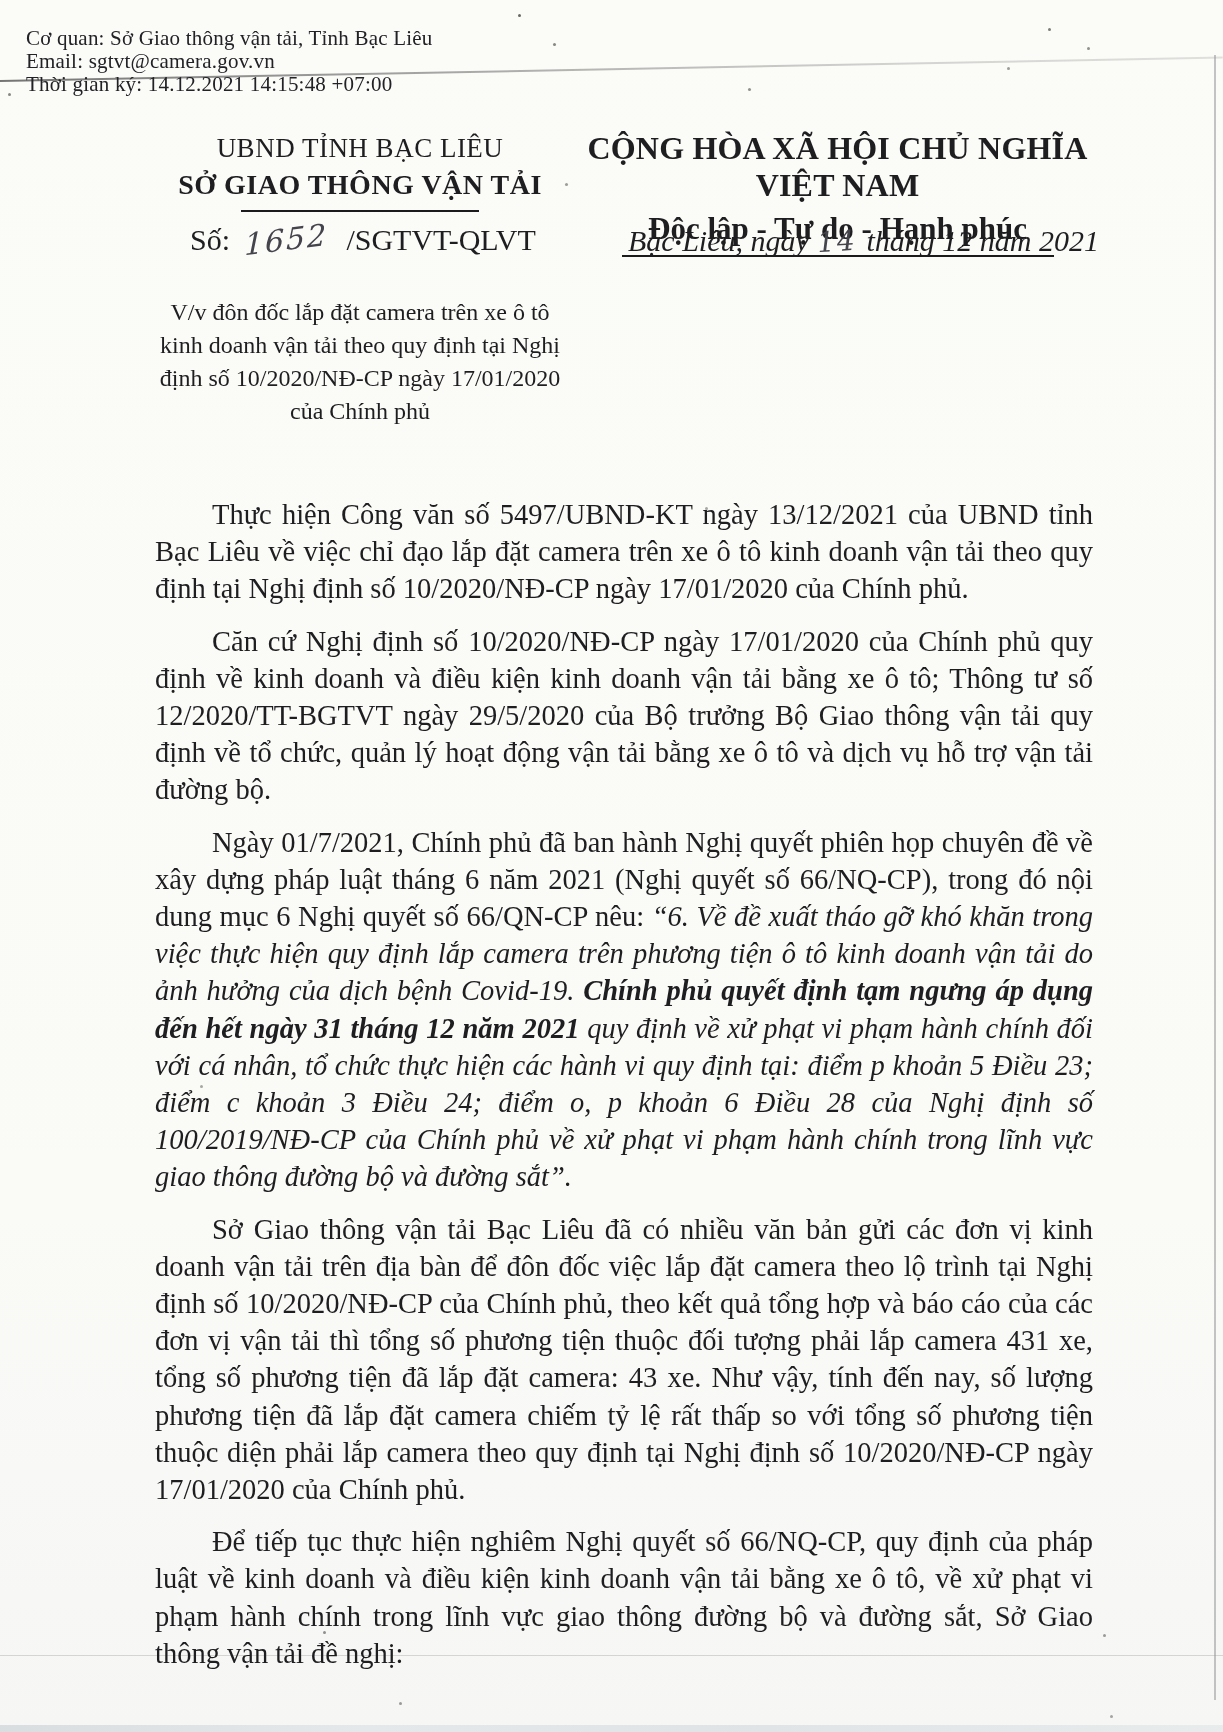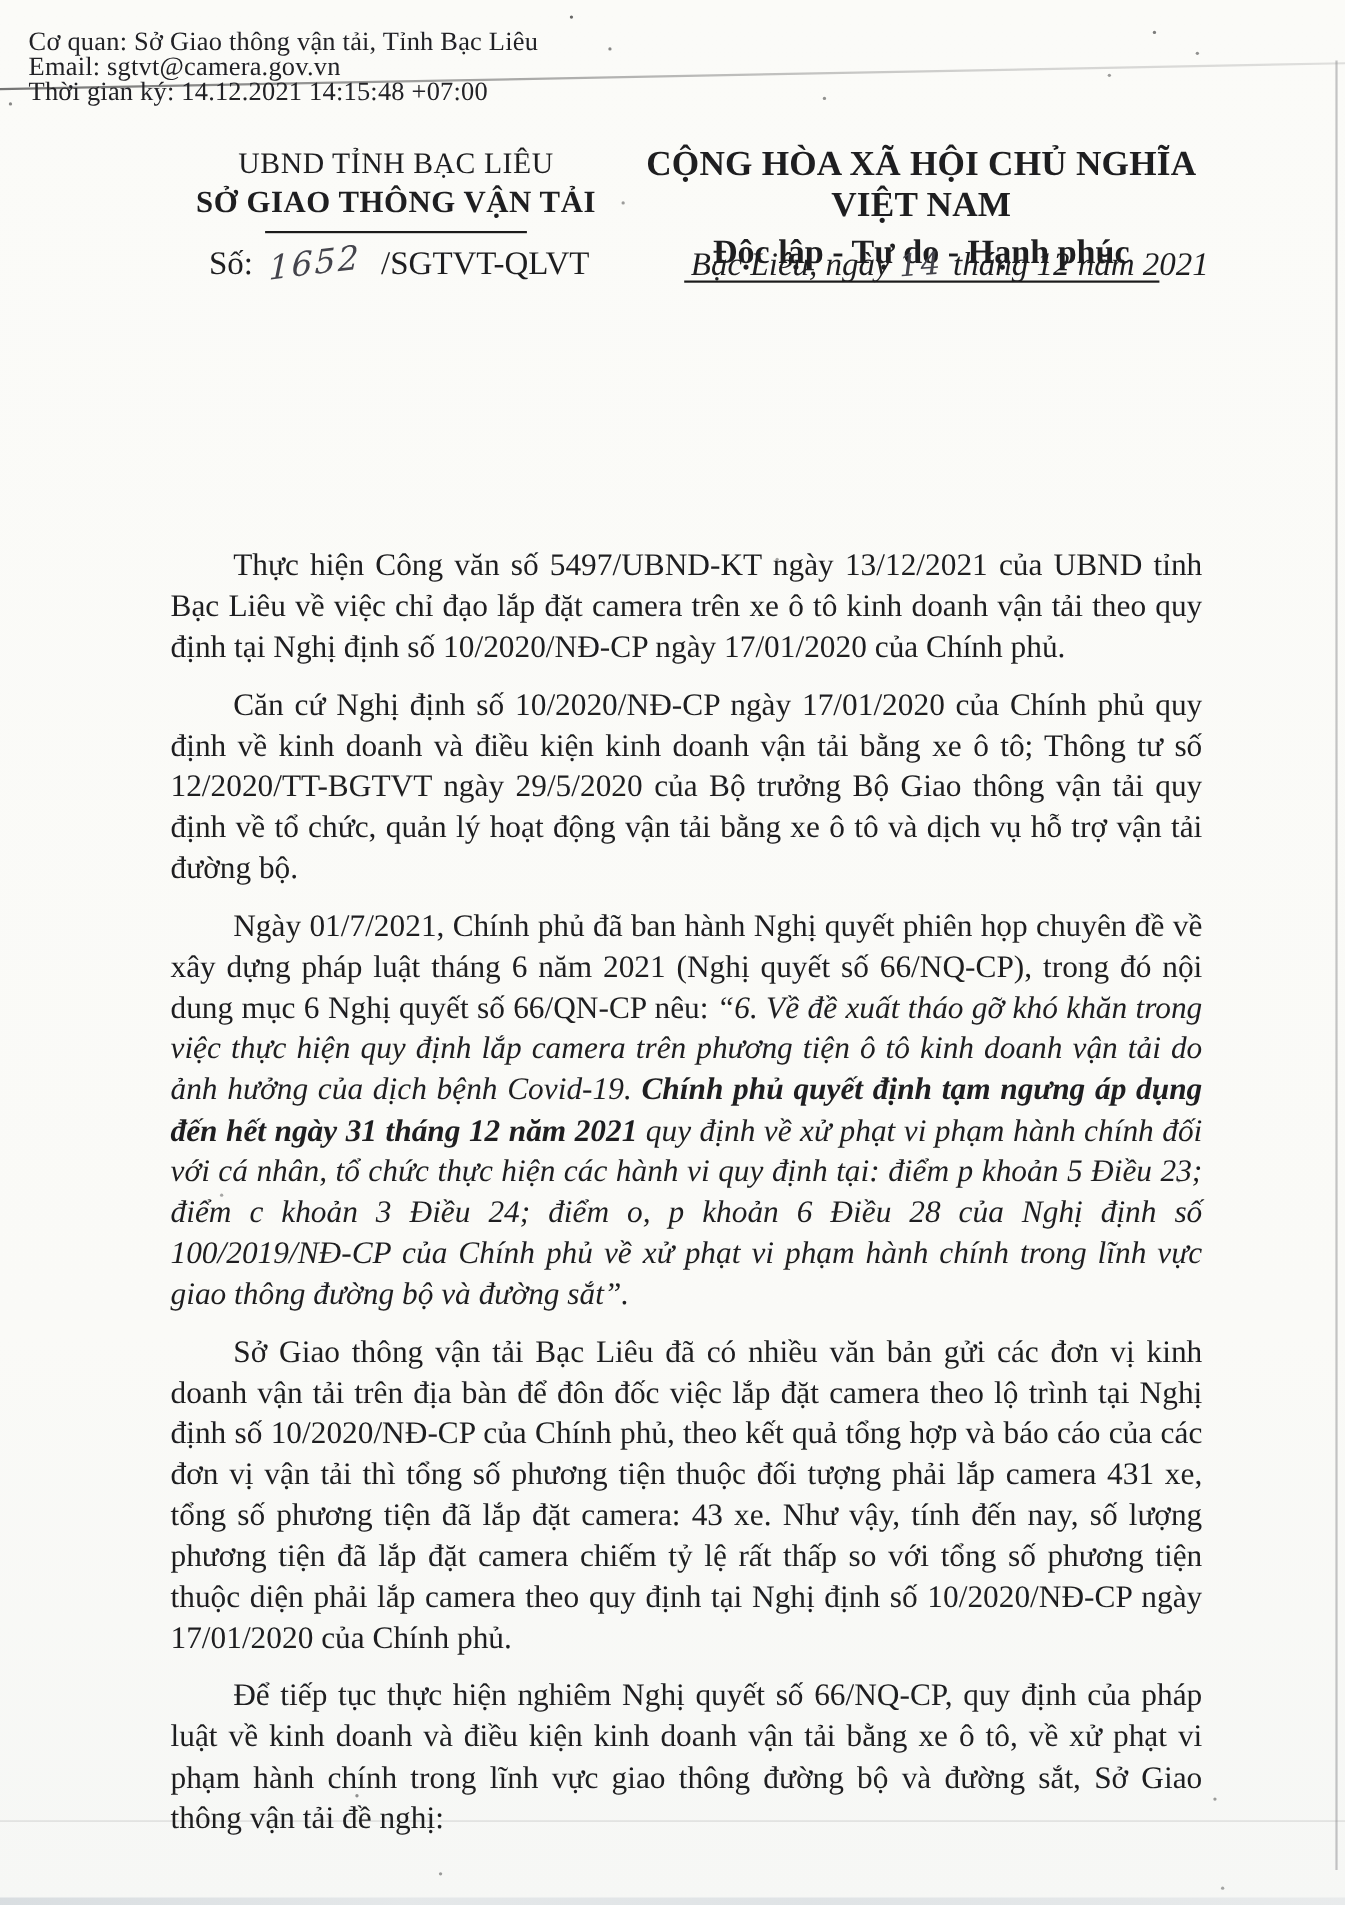--- a/index.html
+++ b/index.html
@@ -48,21 +48,21 @@
       552px 1058px 0 rgba(40,40,40,.45),
       -195px 1617px 0 rgba(40,40,40,.5),
       585px 1620px 0 rgba(40,40,40,.45),
       40px 1445px 0 rgba(40,40,40,.35),
       -119px 1688px 0 rgba(40,40,40,.45),
       592px 1701px 0 rgba(40,40,40,.4);
   }
   
   .sig-block{
     position:absolute;left:26px;top:27px;
-    font-size:24px;line-height:23px;color:#222226;
+    font-size:21px;line-height:23px;color:#222226;
     letter-spacing:.2px;white-space:nowrap;
   }
   
   .hdr-left{
     position:absolute;left:150px;top:133px;width:420px;text-align:center;
   }
   .hdr-left .org-parent{font-size:27px;letter-spacing:.5px;}
   .hdr-left .org-name{font-size:28px;font-weight:bold;letter-spacing:.5px;margin-top:5px;}
   .hdr-left .rule{width:238px;height:2px;background:#1b1b1b;margin:9px auto 0;}
   .hdr-right{
@@ -132,20 +132,21 @@
   <div class="hdr-right">
     <div class="national-title">CỘNG HÒA XÃ HỘI CHỦ NGHĨA VIỆT NAM</div>
     <div class="national-motto">Độc lập - Tự do - Hạnh phúc</div>
     <div class="rule"></div>
   </div>
 
   <div class="doc-number"><span>Số:</span><span class="handwritten hw">1652</span><span>/SGTVT-QLVT</span></div>
 
   <div class="date-line"><span>Bạc Liêu, ngày</span><span class="handwritten hw">14</span><span>tháng 12 năm 2021</span></div>
 
+  <div class="subject">V/v đôn đốc lắp đặt camera trên xe ô tô kinh doanh vận tải theo quy định tại Nghị định số 10/2020/NĐ-CP ngày 17/01/2020 của Chính phủ</div>
 
 
   <div class="body-text">
     <p>Thực hiện Công văn số 5497/UBND-KT ngày 13/12/2021 của UBND tỉnh Bạc Liêu về việc chỉ đạo lắp đặt camera trên xe ô tô kinh doanh vận tải theo quy định tại Nghị định số 10/2020/NĐ-CP ngày 17/01/2020 của Chính phủ.</p>
     <p>Căn cứ Nghị định số 10/2020/NĐ-CP ngày 17/01/2020 của Chính phủ quy định về kinh doanh và điều kiện kinh doanh vận tải bằng xe ô tô; Thông tư số 12/2020/TT-BGTVT ngày 29/5/2020 của Bộ trưởng Bộ Giao thông vận tải quy định về tổ chức, quản lý hoạt động vận tải bằng xe ô tô và dịch vụ hỗ trợ vận tải đường bộ.</p>
     <p><span>Ngày 01/7/2021, Chính phủ đã ban hành Nghị quyết phiên họp chuyên đề về xây dựng pháp luật tháng 6 năm 2021 (Nghị quyết số 66/NQ-CP), trong đó nội dung mục 6 Nghị quyết số 66/QN-CP nêu: </span><span class="it">“6. Về đề xuất tháo gỡ khó khăn trong việc thực hiện quy định lắp camera trên phương tiện ô tô kinh doanh vận tải do ảnh hưởng của dịch bệnh Covid-19. </span><span class="bi">Chính phủ quyết định tạm ngưng áp dụng đến hết ngày 31 tháng 12 năm 2021 </span><span class="it">quy định về xử phạt vi phạm hành chính đối với cá nhân, tổ chức thực hiện các hành vi quy định tại: điểm p khoản 5 Điều 23; điểm c khoản 3 Điều 24; điểm o, p khoản 6 Điều 28 của Nghị định số 100/2019/NĐ-CP của Chính phủ về xử phạt vi phạm hành chính trong lĩnh vực giao thông đường bộ và đường sắt”.</span></p>
     <p>Sở Giao thông vận tải Bạc Liêu đã có nhiều văn bản gửi các đơn vị kinh doanh vận tải trên địa bàn để đôn đốc việc lắp đặt camera theo lộ trình tại Nghị định số 10/2020/NĐ-CP của Chính phủ, theo kết quả tổng hợp và báo cáo của các đơn vị vận tải thì tổng số phương tiện thuộc đối tượng phải lắp camera 431 xe, tổng số phương tiện đã lắp đặt camera: 43 xe. Như vậy, tính đến nay, số lượng phương tiện đã lắp đặt camera chiếm tỷ lệ rất thấp so với tổng số phương tiện thuộc diện phải lắp camera theo quy định tại Nghị định số 10/2020/NĐ-CP ngày 17/01/2020 của Chính phủ.</p>
     <p>Để tiếp tục thực hiện nghiêm Nghị quyết số 66/NQ-CP, quy định của pháp luật về kinh doanh và điều kiện kinh doanh vận tải bằng xe ô tô, về xử phạt vi phạm hành chính trong lĩnh vực giao thông đường bộ và đường sắt, Sở Giao thông vận tải đề nghị:</p>
   </div>
 

